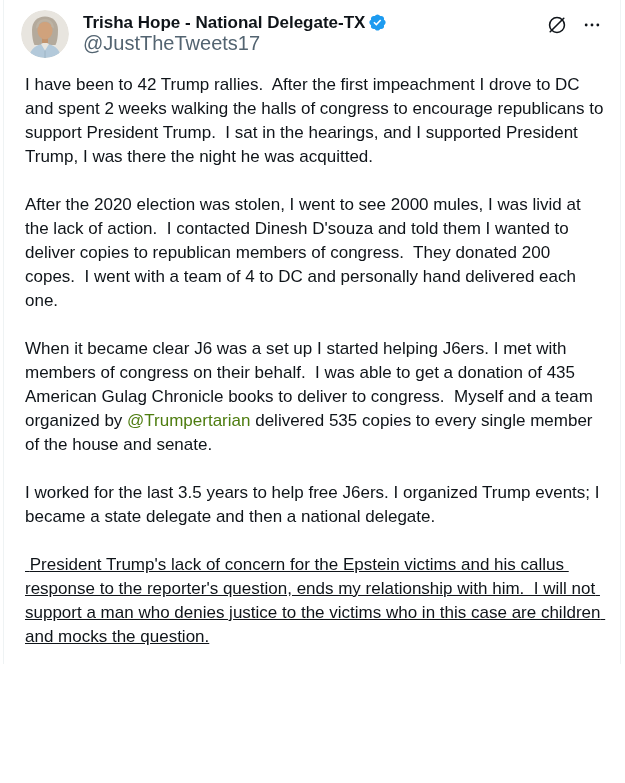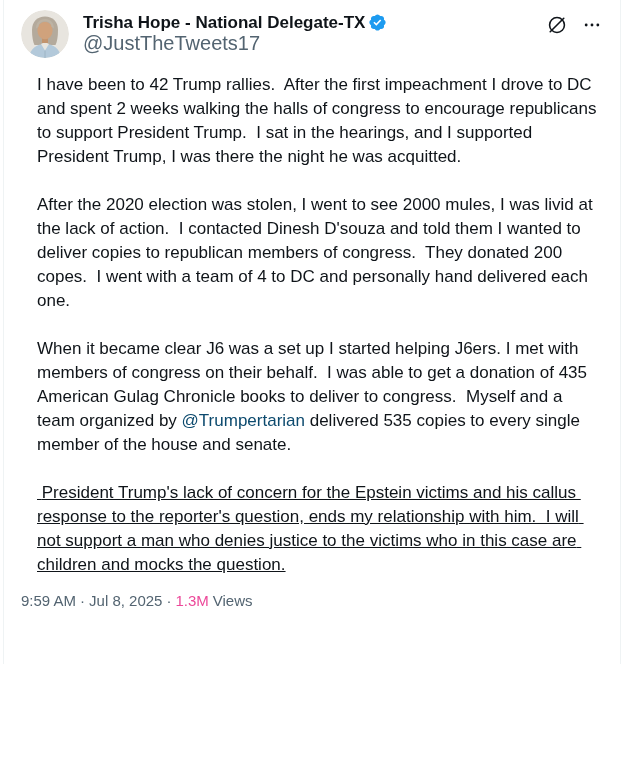--- a/index.html
+++ b/index.html
@@ -80,26 +80,26 @@
     display: inline-flex;
     align-items: center;
   }
   .tweet-body {
     margin-top: 15px;
     font-size: 17px;
     line-height: 24px;
     color: #0f1419;
   }
   .tweet-body p {
-    margin: 0 0 24px 16px;
+    margin: 0 0 24px 4px;
     white-space: pre-wrap;
   }
   .tweet-body p:last-child { margin-bottom: 12px; text-decoration: underline; }
   .mention {
-    color: #0c4a6e;
+    color: #4d7c0f;
     text-decoration: none;
     cursor: pointer;
   }
   .tweet-footer {
     display: flex;
     align-items: center;
     gap: 4px;
     color: #536471;
     font-size: 15px;
     line-height: 20px;
@@ -163,20 +163,21 @@
             <circle cx="19" cy="12" r="1.7"></circle>
           </svg>
         </button>
       </div>
     </header>
 
     <div class="tweet-body">
       <p>I have been to 42 Trump rallies.  After the first impeachment I drove to DC and spent 2 weeks walking the halls of congress to encourage republicans to support President Trump.  I sat in the hearings, and I supported President Trump, I was there the night he was acquitted.</p>
       <p>After the 2020 election was stolen, I went to see 2000 mules, I was livid at the lack of action.  I contacted Dinesh D'souza and told them I wanted to deliver copies to republican members of congress.  They donated 200 copes.  I went with a team of 4 to DC and personally hand delivered each one.</p>
       <p><span>When it became clear J6 was a set up I started helping J6ers. I met with members of congress on their behalf.  I was able to get a donation of 435 American Gulag Chronicle books to deliver to congress.  Myself and a team organized by </span><a href="#" class="mention">@Trumpertarian</a><span> delivered 535 copies to every single member of the house and senate.</span></p>
+      <p>I worked for the last 3.5 years to help free J6ers. I organized Trump events; I became a state delegate and then a national delegate.</p>
       <p> President Trump's lack of concern for the Epstein victims and his callus response to the reporter's question, ends my relationship with him.  I will not support a man who denies justice to the victims who in this case are children and mocks the question.</p>
     </div>
 
     <div class="tweet-footer">
       <span>9:59 AM</span>
       <span>·</span>
       <span>Jul 8, 2025</span>
       <span>·</span>
       <span class="views-count">1.3M</span>
       <span>Views</span>

